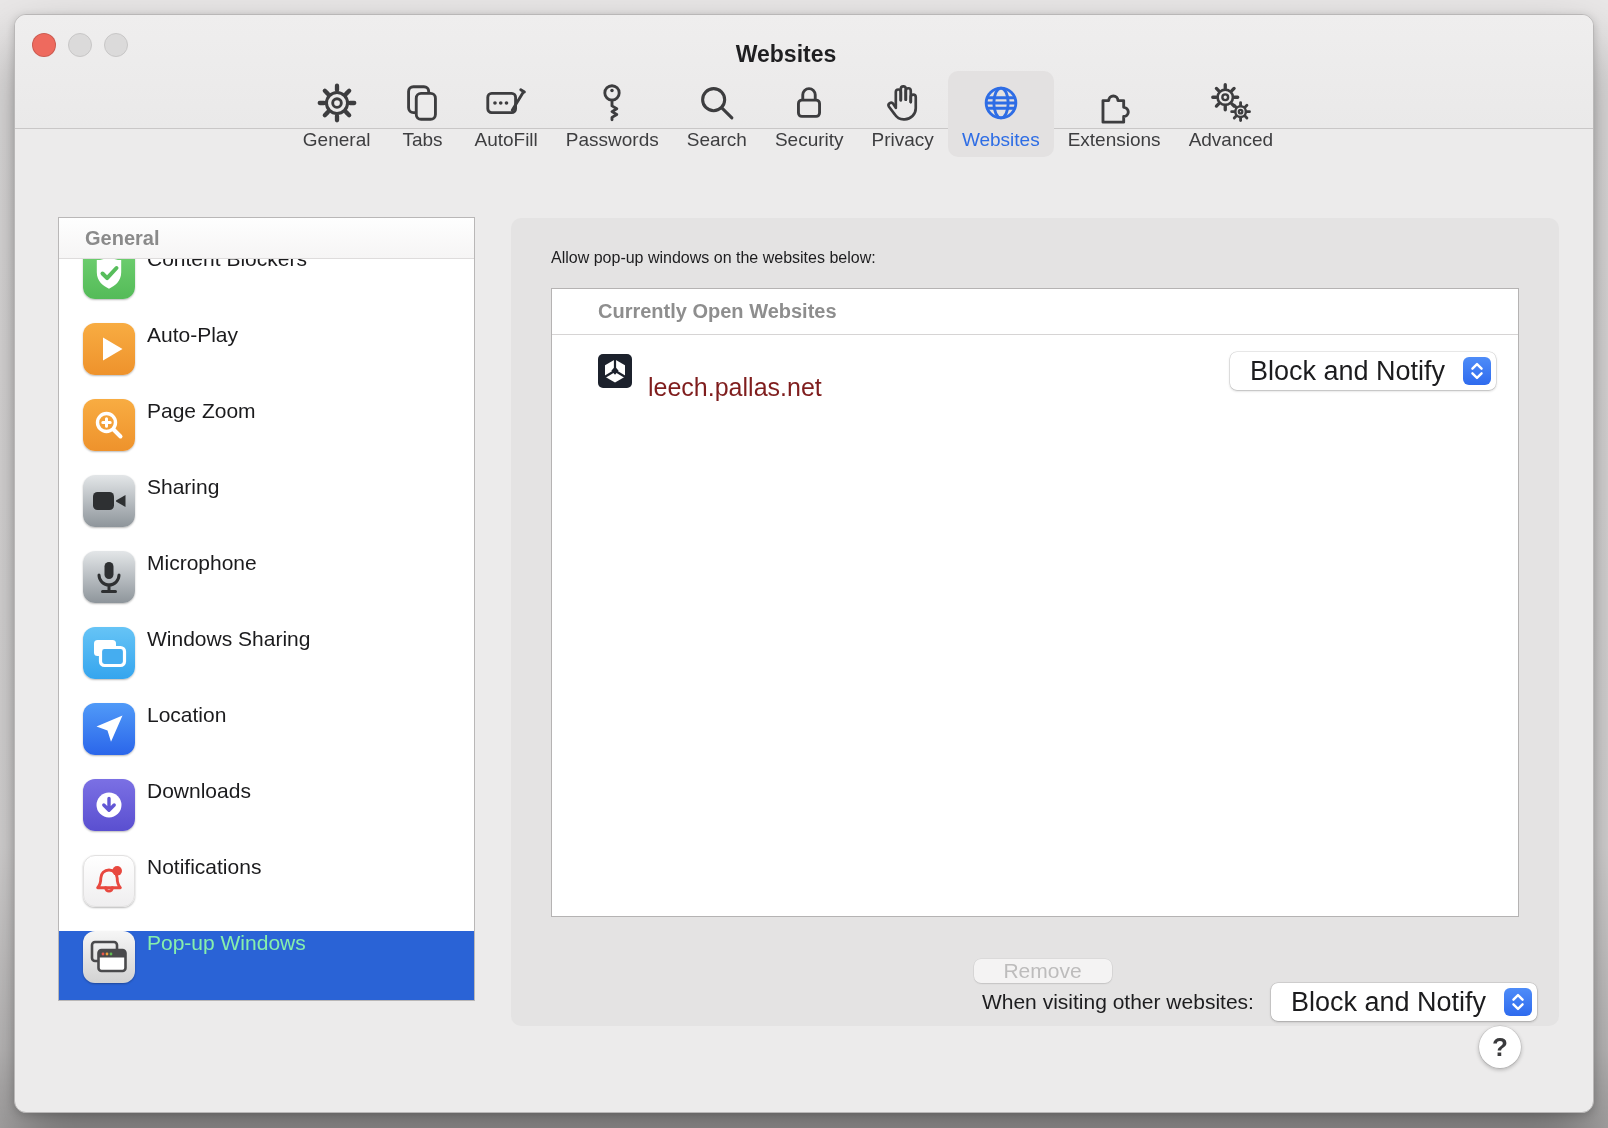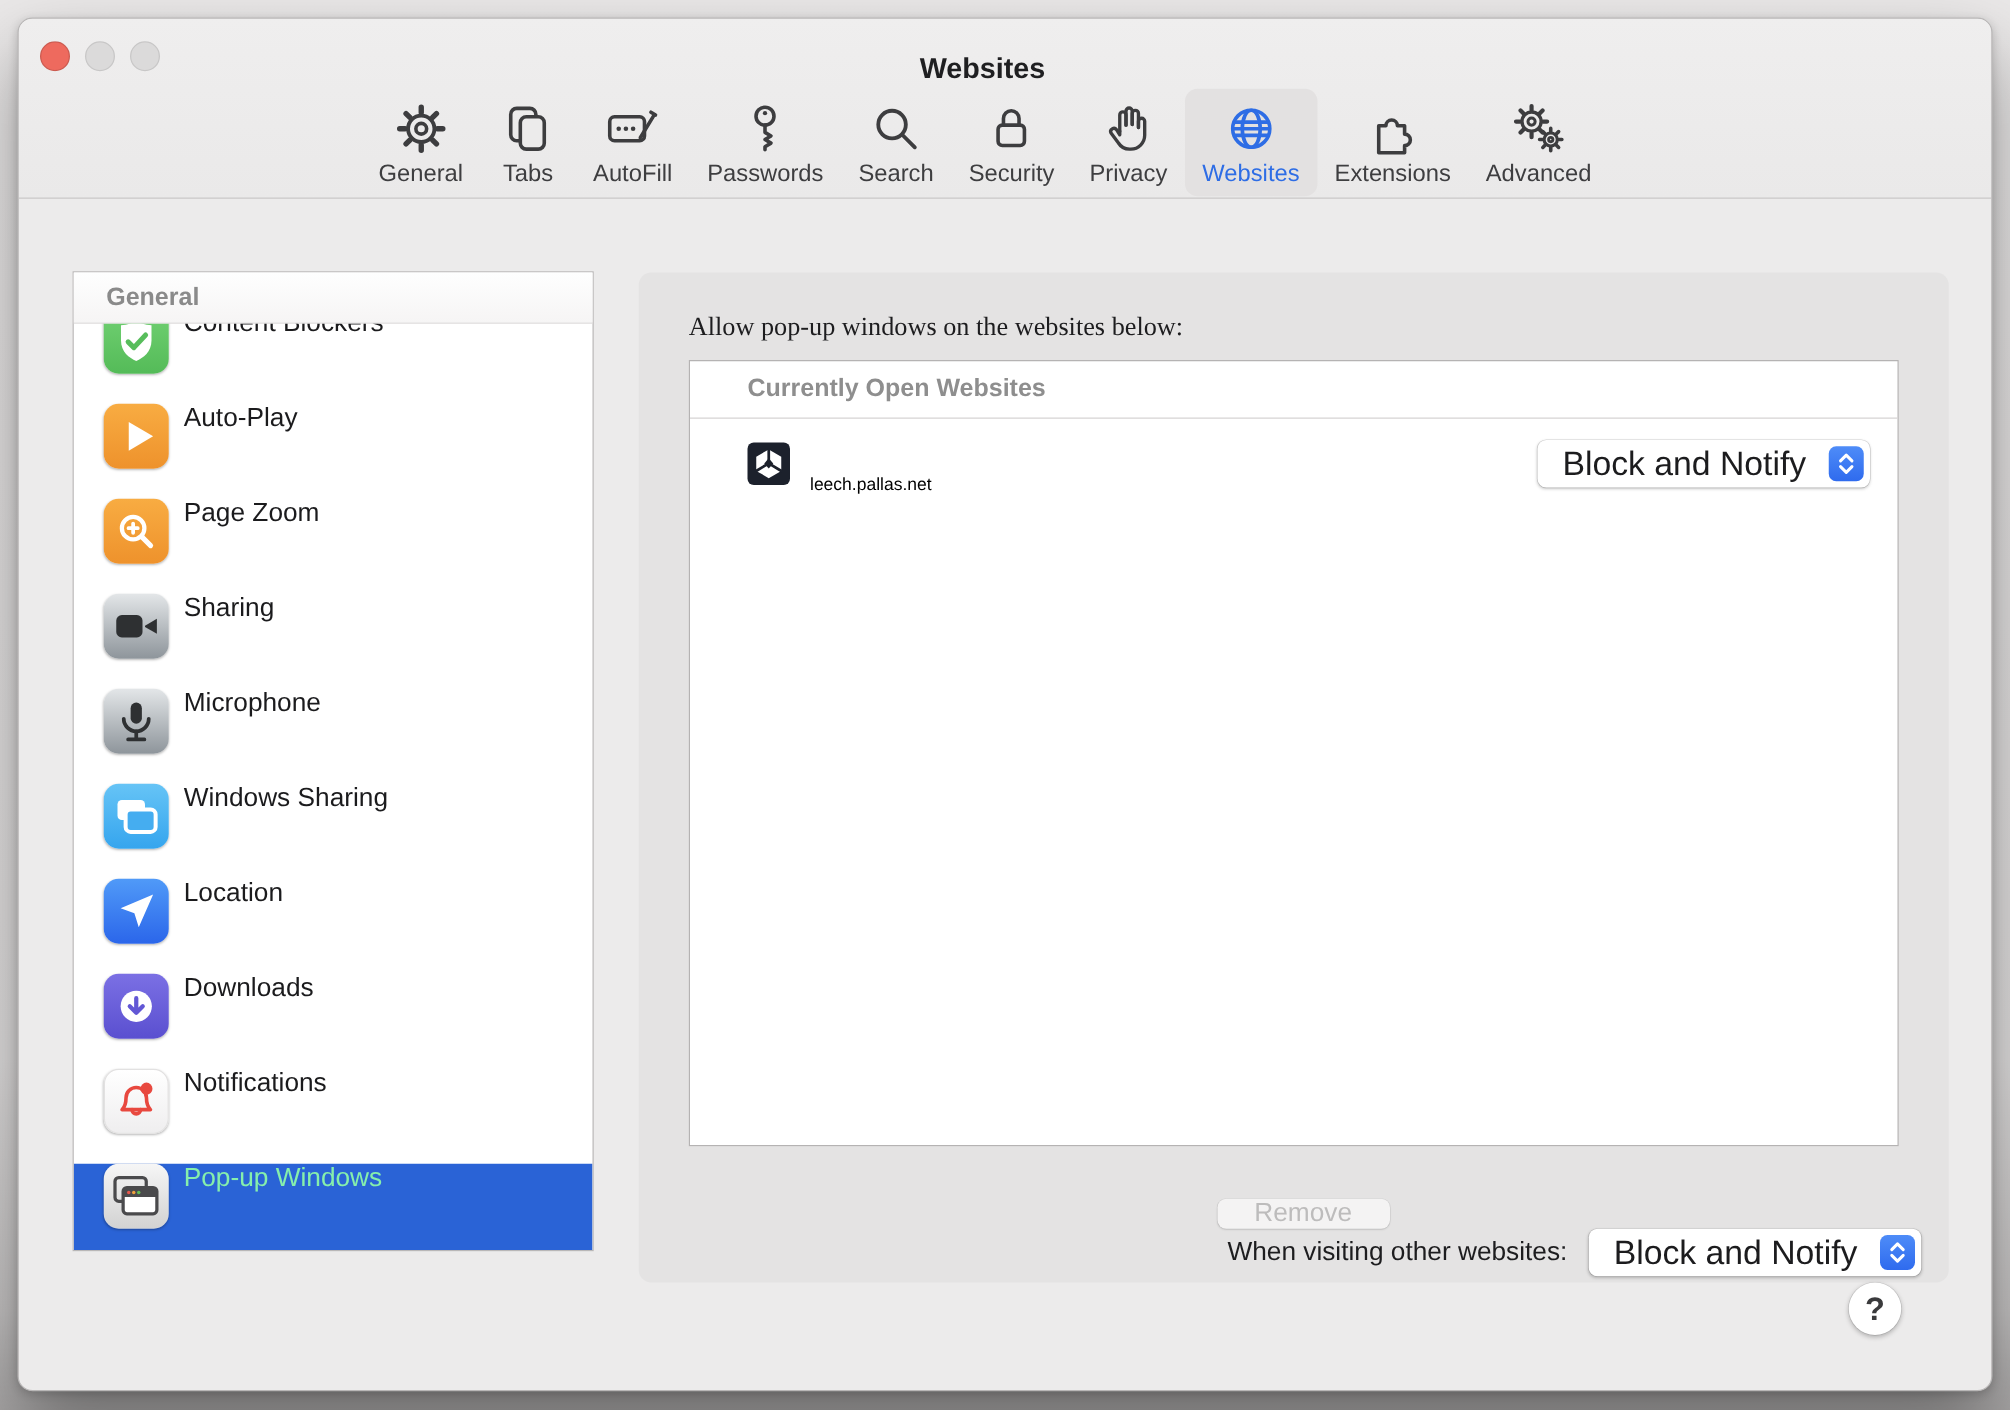--- a/index.html
+++ b/index.html
@@ -10,21 +10,21 @@
     position:relative;
   }
   .window{
     position:absolute; left:14px; top:14px; width:1580px; height:1099px;
     background:#ecebeb; border-radius:12px;
     border:1px solid #b9b7b7;
     box-shadow:0 30px 60px rgba(0,0,0,.38), 0 2px 8px rgba(0,0,0,.18);
     overflow:hidden;
   }
   
-  .titlebar{ position:absolute; left:0; top:0; right:0; height:144px; border-bottom:1px solid #c9c7c7; background:linear-gradient(#efeeee,#eae9e9);padding-left:16px; }
+  .titlebar{ position:absolute; left:0; top:0; right:0; height:114px; border-bottom:1px solid #c9c7c7; background:linear-gradient(#efeeee,#eae9e9);padding-left:16px; }
   .traffic{ position:absolute; left:17px; top:18px; display:flex; gap:12px; }
   .light{ width:24px; height:24px; border-radius:50%; }
   .light.red{ background:#ee6a5e; border:1px solid rgba(0,0,0,.14); }
   .light.gray{ background:#dbdada; border:1px solid #c8c7c7; }
   .win-title{ position:absolute; left:0; right:36px; top:26px; text-align:center; font-size:23px; font-weight:bold; color:#1f1f21; }
   .toolbar{ position:absolute; left:0; right:0; top:56px; height:86px; display:flex; justify-content:center; align-items:stretch; transform:translateX(-16px); }
   .tb-item{ display:flex; flex-direction:column; align-items:center; justify-content:flex-end; padding:9px 14px 7px; border-radius:10px; cursor:default; }
   .tb-item .tb-icon{ width:48px; height:48px; display:flex; align-items:center; justify-content:center; margin-bottom:3px; }
   .tb-item .tb-label{ font-size:19px; color:#3e3e40; line-height:21px; white-space:nowrap; }
   .tb-item.selected{ background:#e3e1e1; }
@@ -52,27 +52,27 @@
   .ic-blue-light{ background:linear-gradient(#66c4f6,#35a5ee); }
   .ic-blue{ background:linear-gradient(#509af8,#2b66ea); }
   .ic-indigo{ background:linear-gradient(#7b70e4,#5a4fd0); }
   .ic-white{ background:linear-gradient(#ffffff,#efeeef); border:1px solid #e2e1e1; }
   .ic-gray{ background:linear-gradient(#f6f6f6,#d2d2d2); }
   
   .panel{
     position:absolute; left:496px; top:203px; width:1048px; height:808px;
     background:#e4e3e3; border-radius:10px;
   }
-  .panel-heading{ position:absolute; left:40px; top:31px; font-size:21px; color:#1d1d1f;font-family:Liberation Serif, serif; }
+  .panel-heading{ position:absolute; left:40px; top:31px; font-size:16px; color:#1d1d1f; }
   .websites-table{ position:absolute; left:40px; top:70px; width:968px; height:629px; background:#fff; border:1px solid #b5b3b3; }
   .wt-header{ height:46px; line-height:45px; padding-left:46px; font-size:20px; font-weight:bold; color:#8e8e8e; border-bottom:1px solid #d6d4d4; }
   .wt-row{ height:72px; display:flex; align-items:center; padding:0 22px 0 46px; }
   .favicon{ width:34px; height:34px; border-radius:5px; background:#1c212c; margin-right:16px; position:relative; flex:0 0 auto; }
   .favicon svg{ position:absolute; inset:0; }
-  .domain{ font-size:14px; color:#000000;margin-top:32px; }
+  .domain{ font-size:25px; color:#7f1d1d;margin-top:32px; }
   .spacer{ flex:1; }
   .dropdown{
     height:38px; display:inline-flex; align-items:center; background:#fff; border-radius:7px;
     padding-left:20px; box-shadow:0 0 0 0.5px rgba(0,0,0,.15), 0 1px 2.5px rgba(0,0,0,.22); cursor:default;
   }
   .dd-label{ font-size:27px; color:#1c1c1e; white-space:nowrap; }
   .dd-stepper{ width:28px; height:28px; border-radius:6px; margin:0 5px 0 18px;
     background:linear-gradient(#4e8cf8,#2f6bee); display:flex; align-items:center; justify-content:center; }
   .panel-bottom{ position:absolute; left:37px; right:22px; top:741px; height:38px; display:flex; align-items:center;flex-direction:column; }
   .btn-remove{

